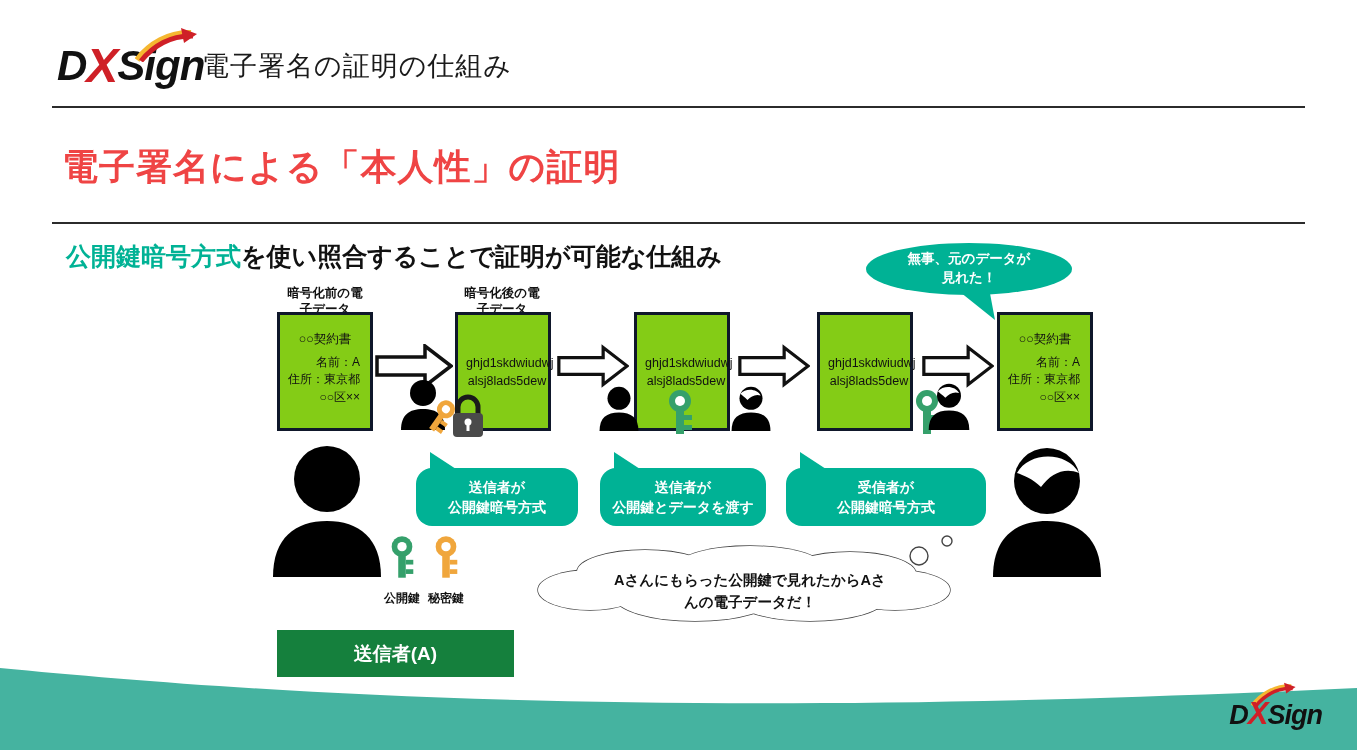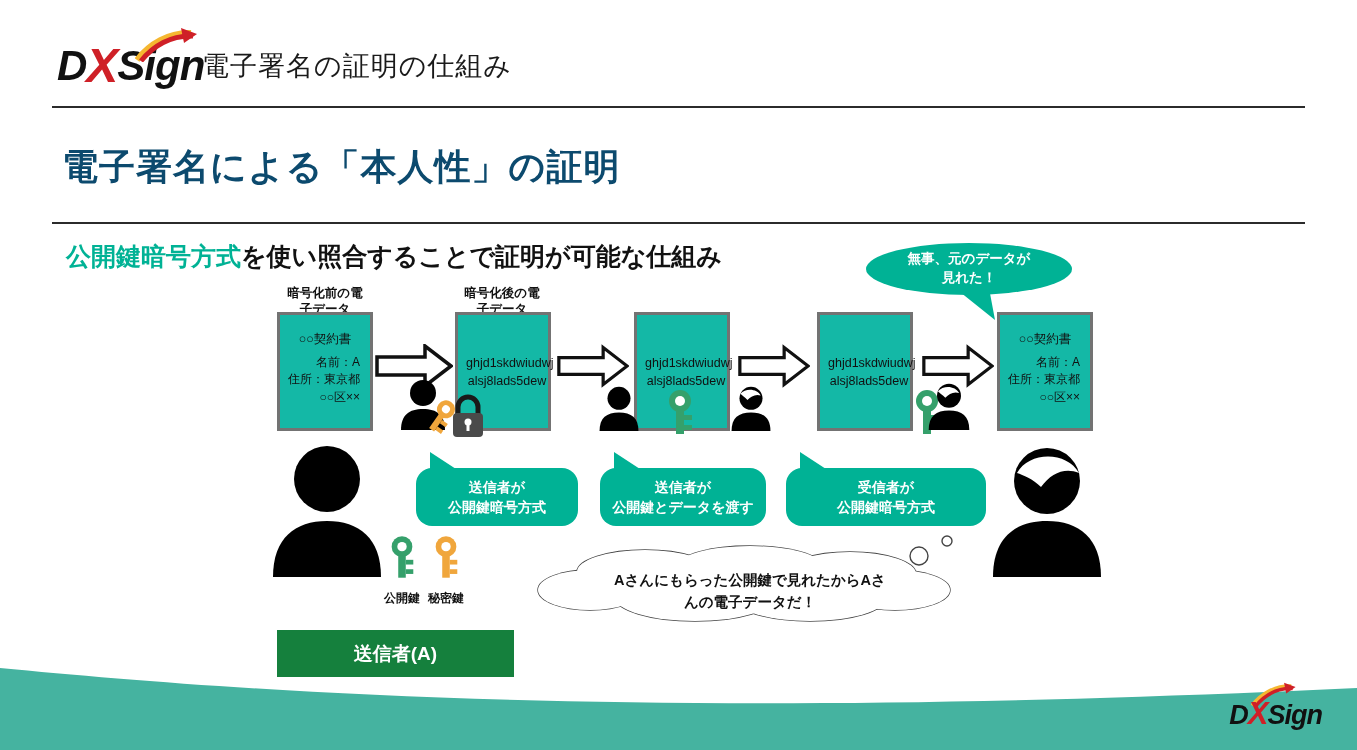--- a/index.html
+++ b/index.html
@@ -16,34 +16,34 @@
         letter-spacing:-1px;}
   .logo-top{left:57px;top:36px;font-size:42px;}
   .logo-x{color:#cf2027;font-size:48px;position:relative;top:2px;}
   .logo-arrow{position:absolute;left:135px;top:28px;}
   .hdr-title{position:absolute;left:202px;top:48px;font-size:27px;color:#1a1a1a;
              letter-spacing:1px;}
   .hdr-rule{position:absolute;left:52px;top:106px;width:1253px;height:2px;background:#2b2b2b;}
 
   
   .h1{position:absolute;left:62px;top:143px;font-size:36px;font-weight:bold;
-      color:#0c4a6e;letter-spacing:1px;}
+      color:#ef4444;letter-spacing:1px;}
   .rule2{position:absolute;left:52px;top:222px;width:1253px;height:2px;background:#2b2b2b;}
   .h2{position:absolute;left:66px;top:240px;font-size:25px;font-weight:bold;color:#111;}
   .h2 .accent{color:#00b295;}
 
   
   .wave{position:absolute;left:0;bottom:0;width:1357px;height:120px;}
   .footer-logo{position:absolute;right:35px;bottom:18px;font-weight:bold;font-style:italic;
                color:#111;font-size:27px;letter-spacing:-1px;}
   .footer-logo .lx{color:#cf2027;font-size:31px;}
   .footer-arrow{position:absolute;right:60px;bottom:42px;}
 
   
-  .doc{position:absolute;border:3px solid #737373;background:#14b8a6;box-sizing:border-box;}
+  .doc{position:absolute;border:3px solid #0f172a;background:#84cc16;box-sizing:border-box;}
   .doc-caption{position:absolute;font-size:12.5px;font-weight:bold;color:#111;
                text-align:center;line-height:1.25;}
   .doc-title{position:absolute;left:0;right:0;top:16px;text-align:center;
              font-size:12.5px;color:#111;}
   .doc-addr{position:absolute;right:10px;bottom:22px;text-align:right;
             font-size:12px;color:#111;line-height:1.45;}
   .doc-cipher{position:absolute;left:0;right:0;top:50%;transform:translateY(-50%);
               text-align:center;font-size:12.5px;color:#111;line-height:1.45;padding-left:8px;}
 
   

